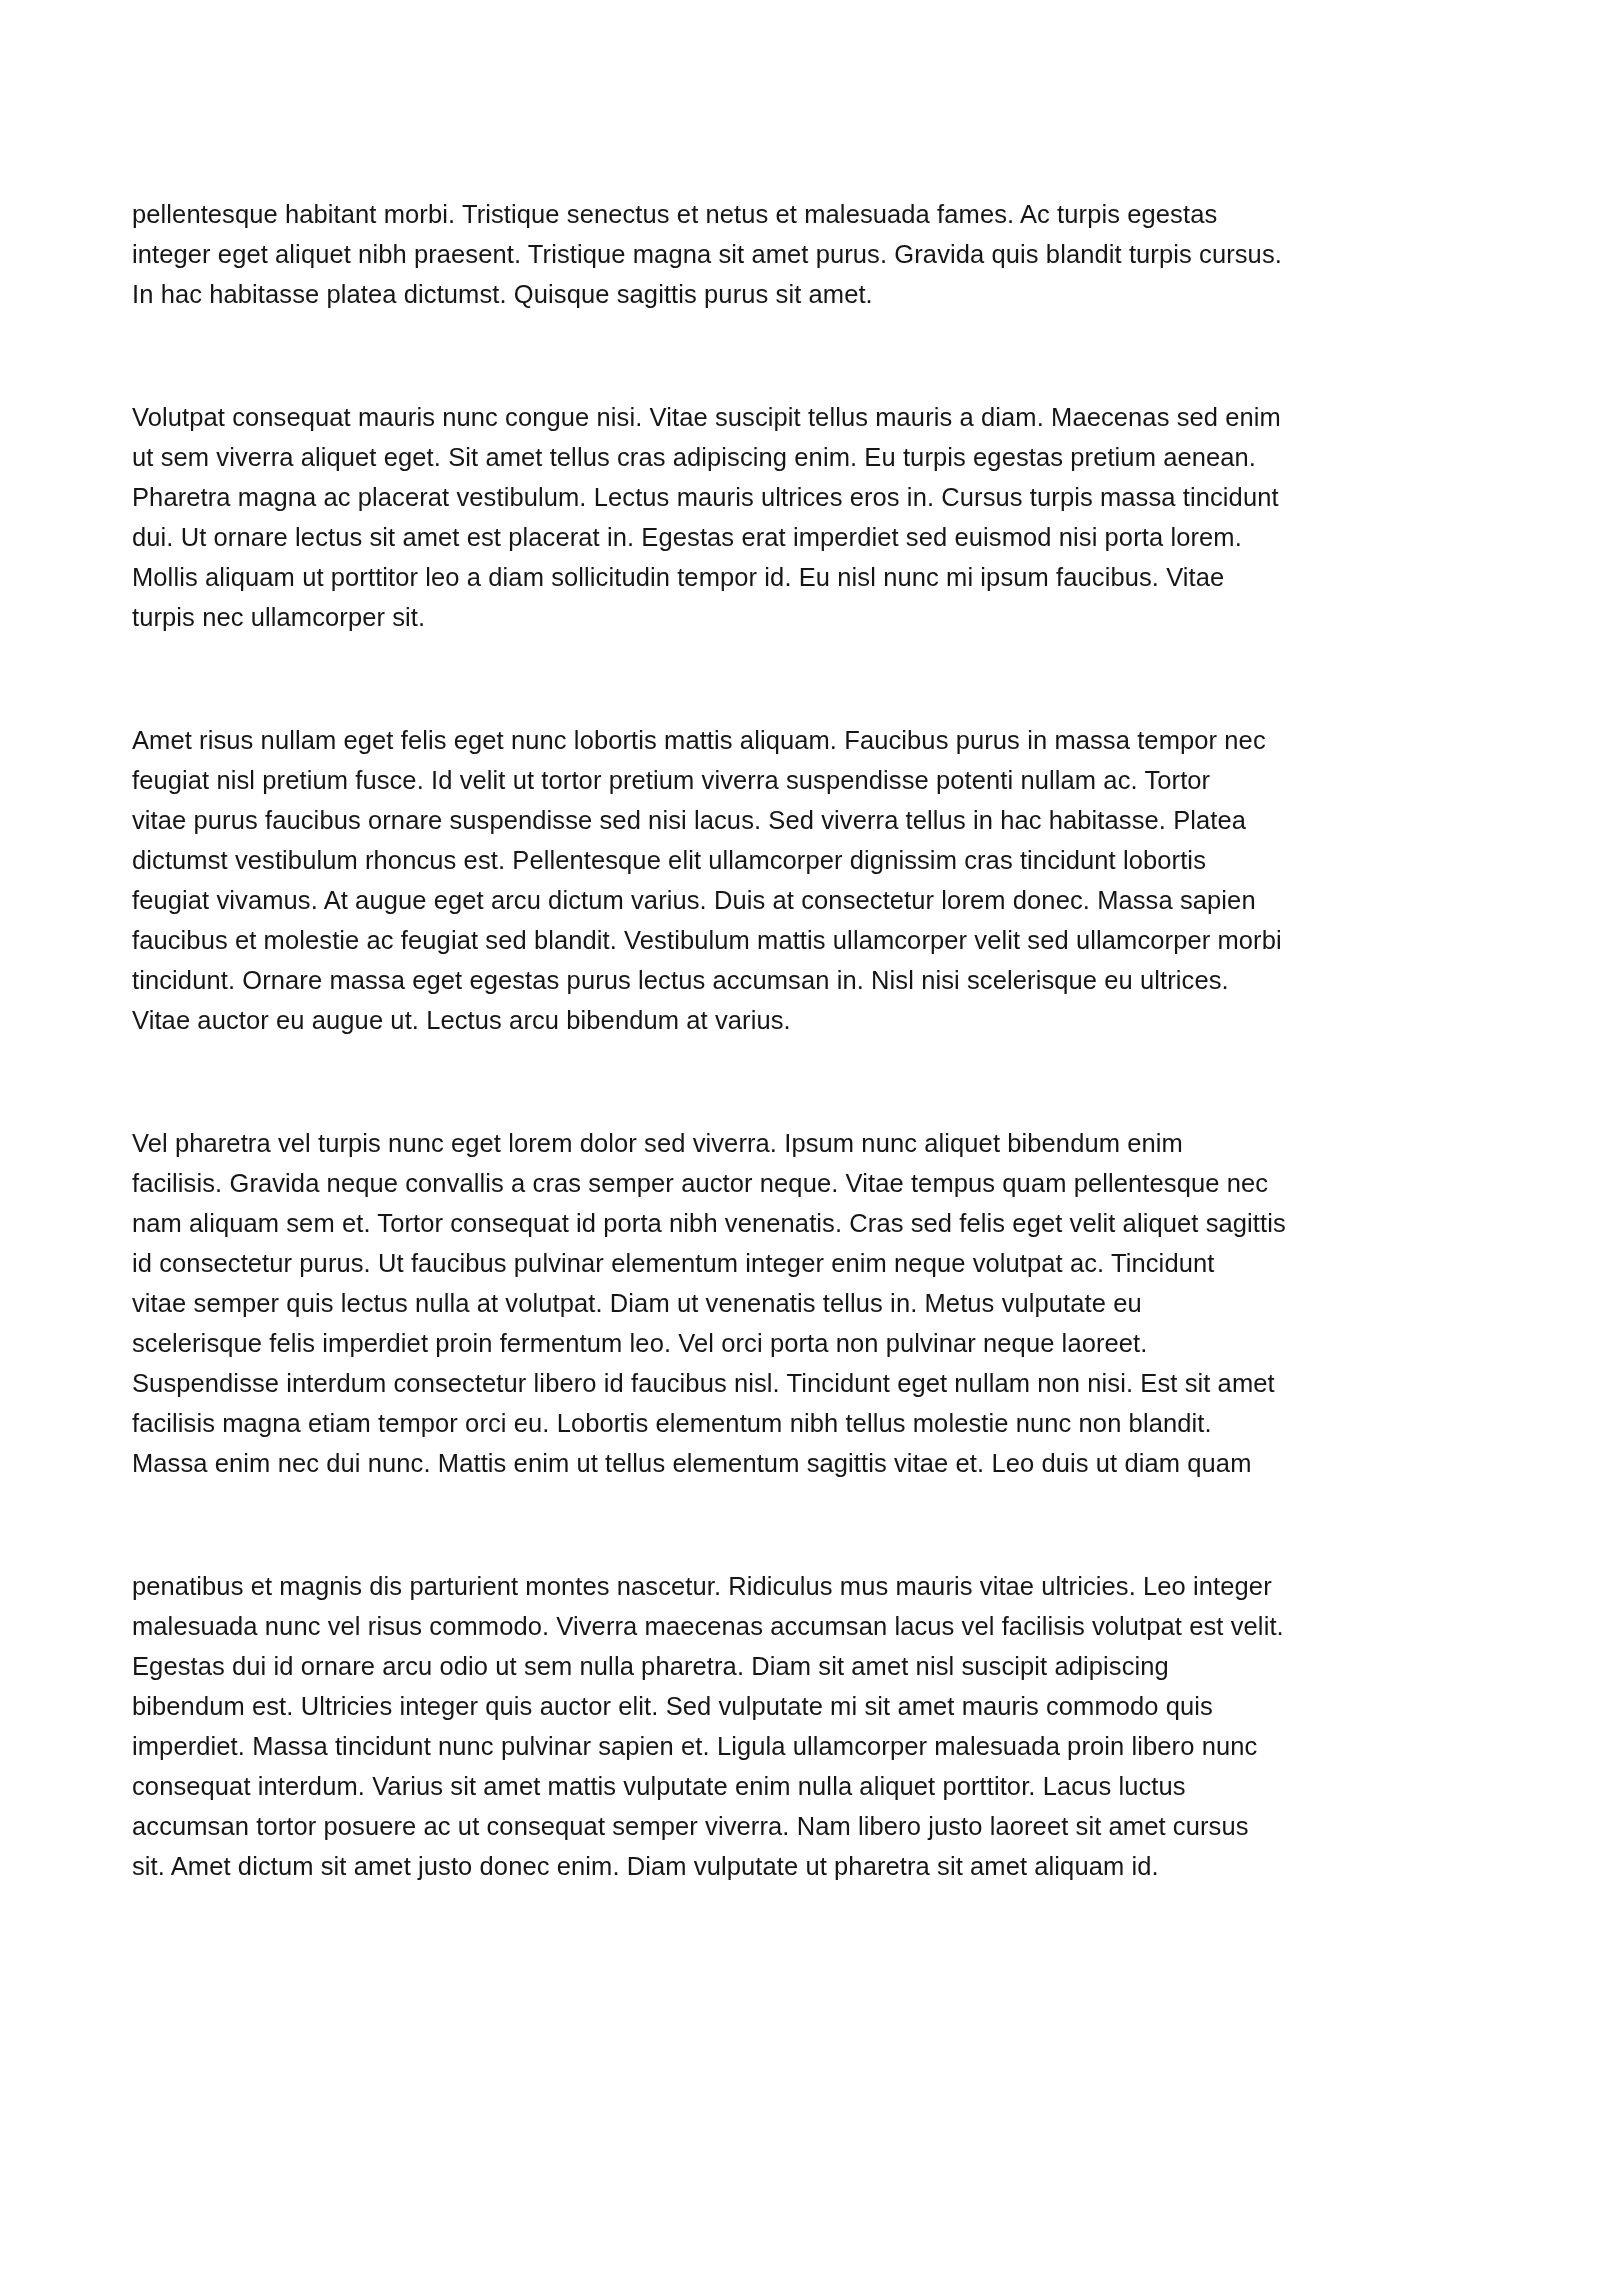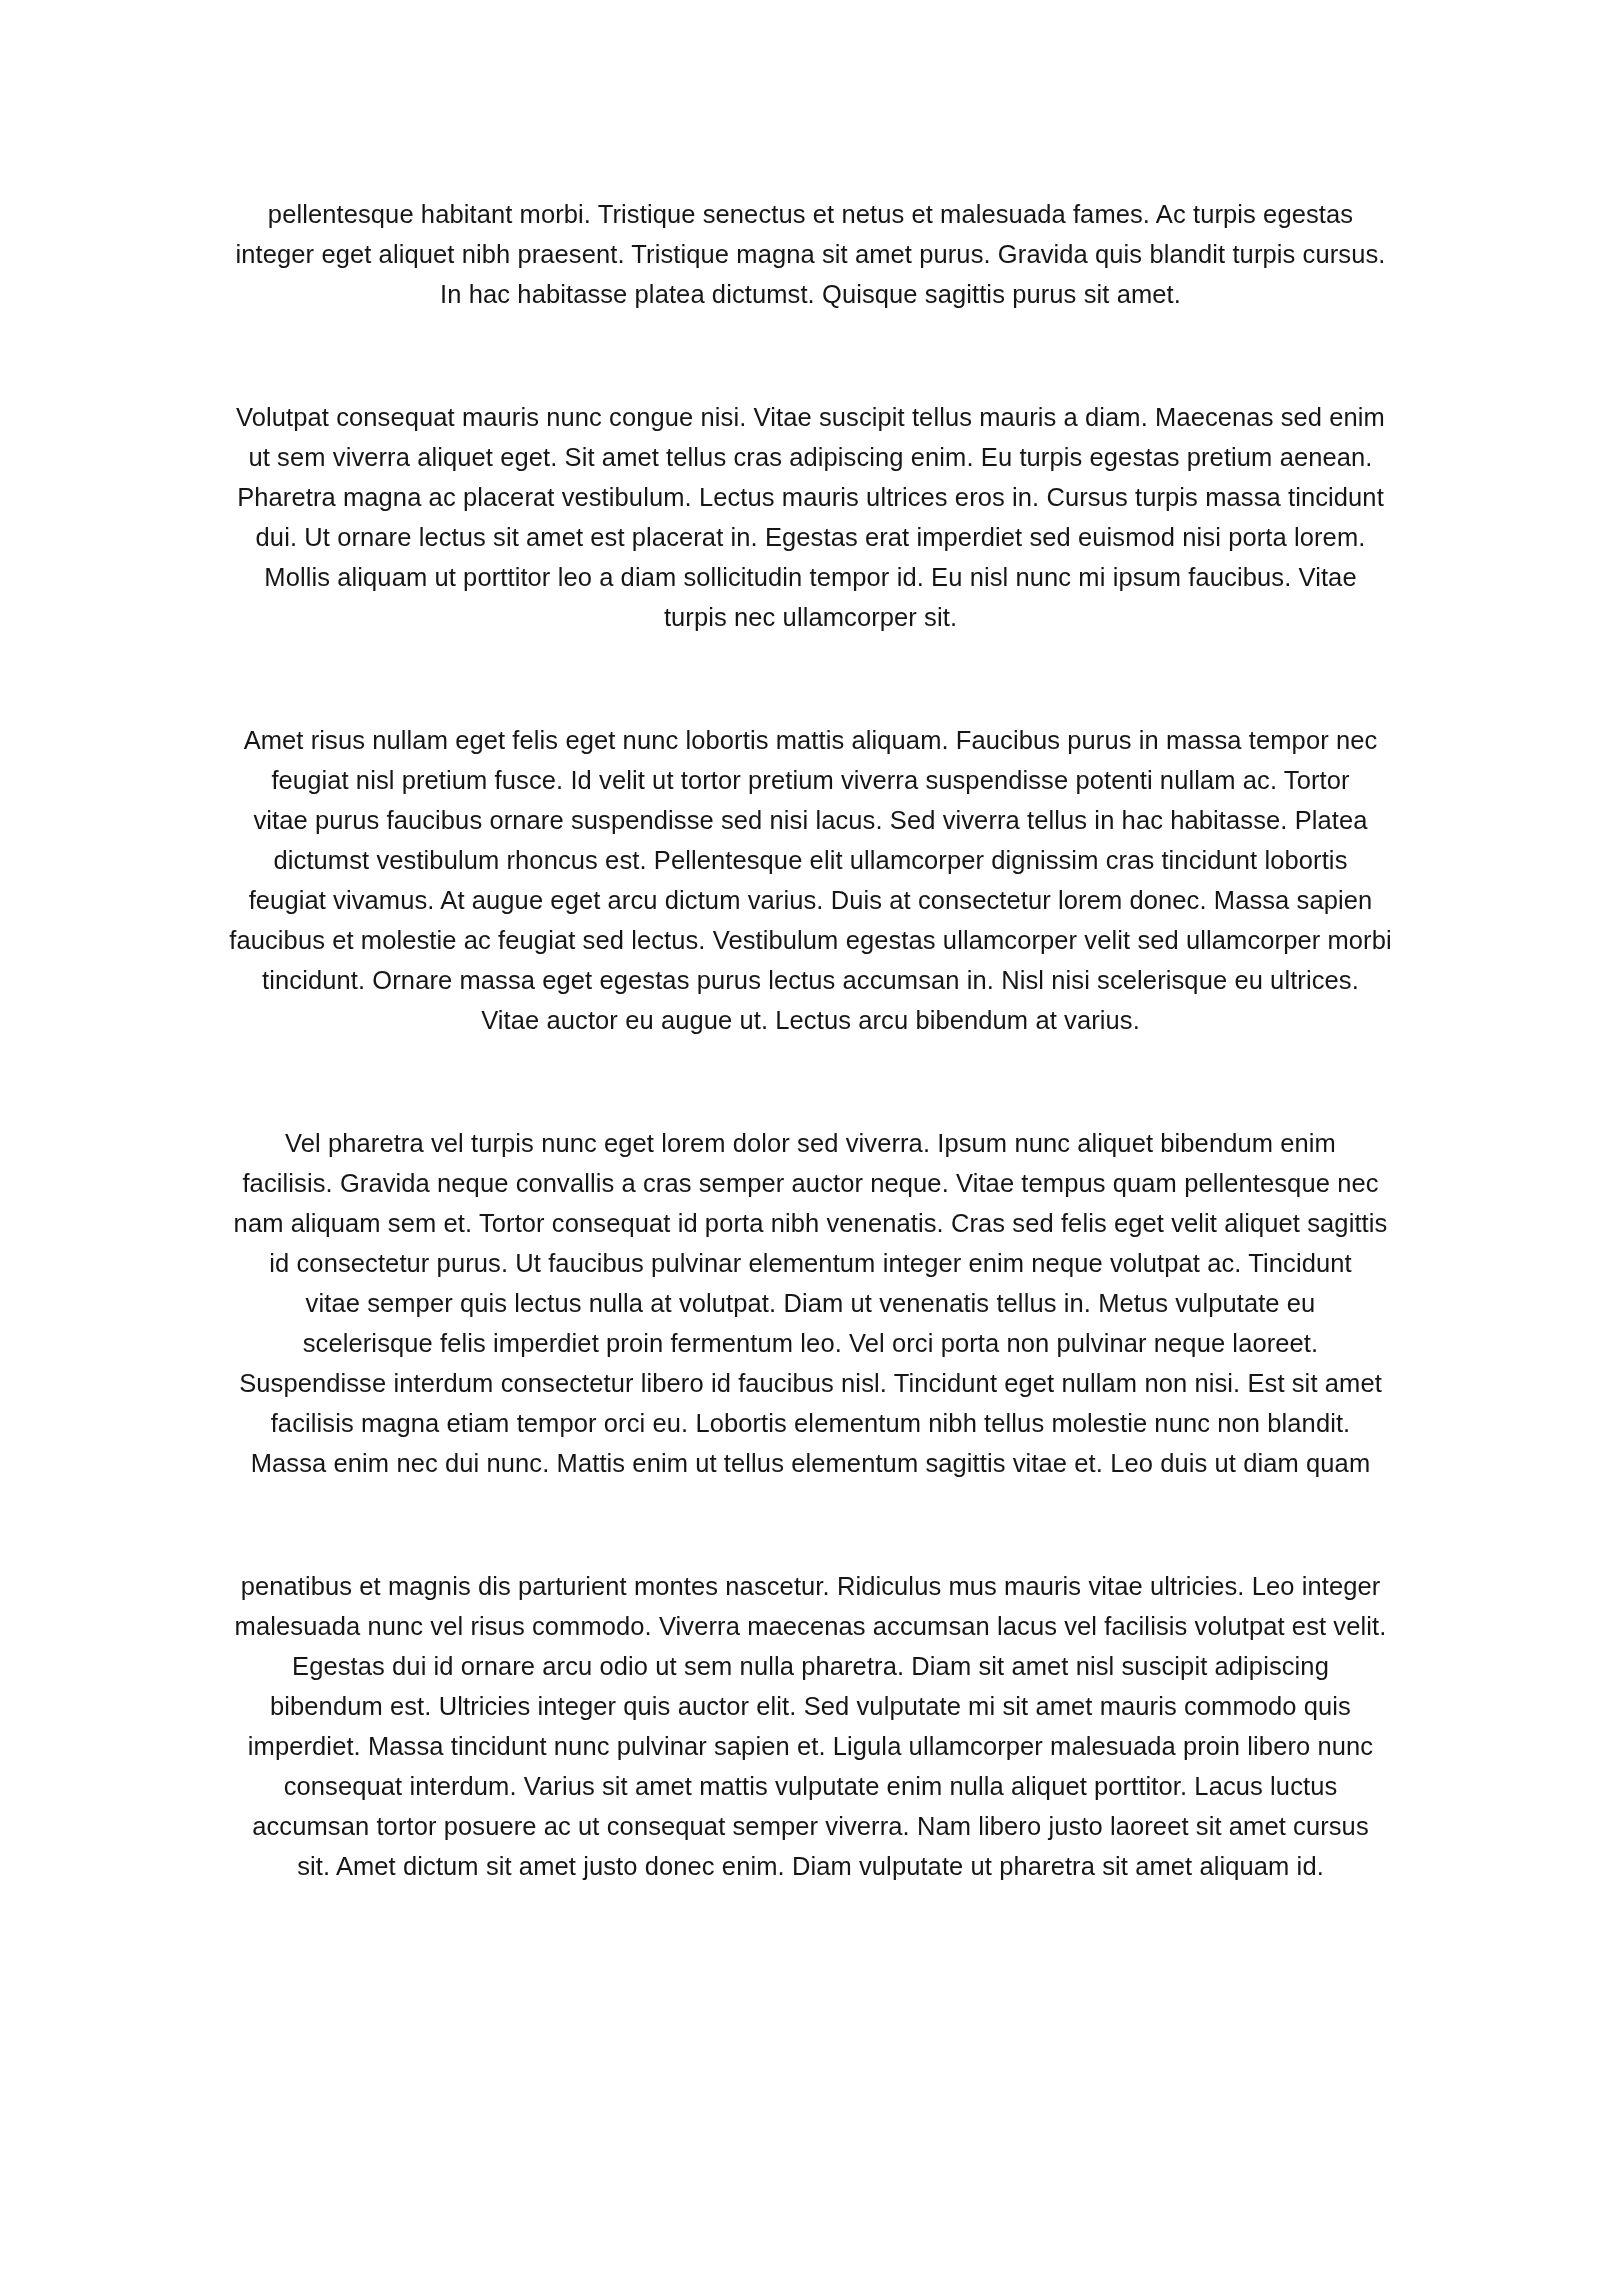--- a/index.html
+++ b/index.html
@@ -24,21 +24,20 @@
     line-height: 40px;
     color: #161616;
     letter-spacing: 0.1px;
   }
   .paragraph {
     margin: 0 0 83px 0;
   }
   .line {
     white-space: pre;
     height: 40px;
-    text-align: center;
   }
 </style>
 </head>
 <body>
 
 <div class="page" style="background: rgb(255, 255, 255);">
   <div class="content" style="color: rgb(22, 22, 22);">
       <div class="paragraph">
         <div class="line">pellentesque habitant morbi. Tristique senectus et netus et malesuada fames. Ac turpis egestas</div>
         <div class="line">integer eget aliquet nibh praesent. Tristique magna sit amet purus. Gravida quis blandit turpis cursus.</div>
@@ -51,21 +50,21 @@
         <div class="line">dui. Ut ornare lectus sit amet est placerat in. Egestas erat imperdiet sed euismod nisi porta lorem.</div>
         <div class="line">Mollis aliquam ut porttitor leo a diam sollicitudin tempor id. Eu nisl nunc mi ipsum faucibus. Vitae</div>
         <div class="line">turpis nec ullamcorper sit.</div>
       </div>
       <div class="paragraph">
         <div class="line">Amet risus nullam eget felis eget nunc lobortis mattis aliquam. Faucibus purus in massa tempor nec</div>
         <div class="line">feugiat nisl pretium fusce. Id velit ut tortor pretium viverra suspendisse potenti nullam ac. Tortor</div>
         <div class="line">vitae purus faucibus ornare suspendisse sed nisi lacus. Sed viverra tellus in hac habitasse. Platea</div>
         <div class="line">dictumst vestibulum rhoncus est. Pellentesque elit ullamcorper dignissim cras tincidunt lobortis</div>
         <div class="line">feugiat vivamus. At augue eget arcu dictum varius. Duis at consectetur lorem donec. Massa sapien</div>
-        <div class="line">faucibus et molestie ac feugiat sed lectus. Vestibulum egestas ullamcorper velit sed ullamcorper morbi</div>
+        <div class="line">faucibus et molestie ac feugiat sed blandit. Vestibulum mattis ullamcorper velit sed ullamcorper morbi</div>
         <div class="line">tincidunt. Ornare massa eget egestas purus lectus accumsan in. Nisl nisi scelerisque eu ultrices.</div>
         <div class="line">Vitae auctor eu augue ut. Lectus arcu bibendum at varius.</div>
       </div>
       <div class="paragraph">
         <div class="line">Vel pharetra vel turpis nunc eget lorem dolor sed viverra. Ipsum nunc aliquet bibendum enim</div>
         <div class="line">facilisis. Gravida neque convallis a cras semper auctor neque. Vitae tempus quam pellentesque nec</div>
         <div class="line">nam aliquam sem et. Tortor consequat id porta nibh venenatis. Cras sed felis eget velit aliquet sagittis</div>
         <div class="line">id consectetur purus. Ut faucibus pulvinar elementum integer enim neque volutpat ac. Tincidunt</div>
         <div class="line">vitae semper quis lectus nulla at volutpat. Diam ut venenatis tellus in. Metus vulputate eu</div>
         <div class="line">scelerisque felis imperdiet proin fermentum leo. Vel orci porta non pulvinar neque laoreet.</div>

